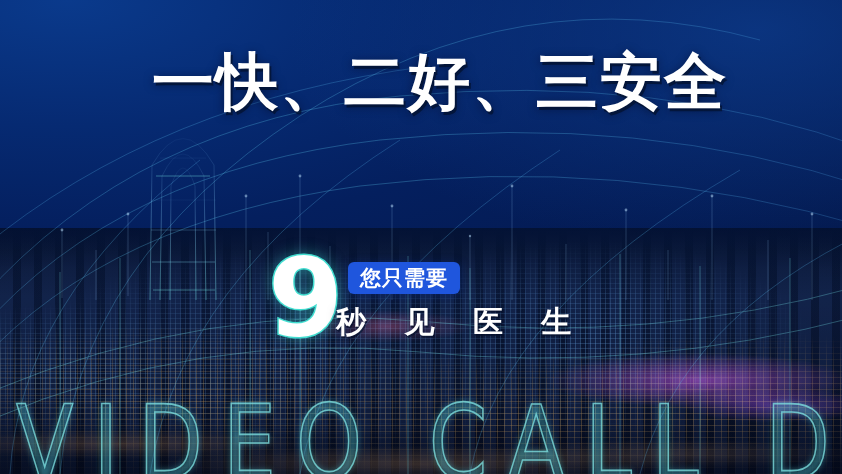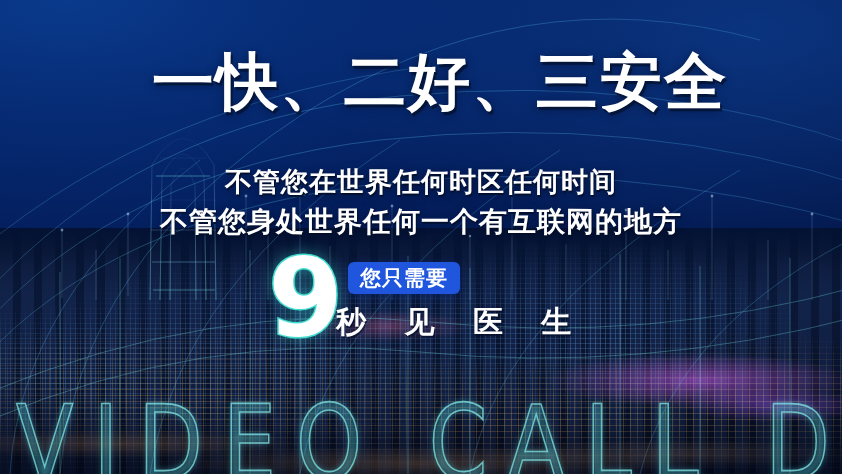--- a/index.html
+++ b/index.html
@@ -280,22 +280,20 @@
       </g>
     </svg>
   </div>
 
   <div class="outline-word">
     <span>VIDEO CALL DOCTOR</span>
   </div>
 
   <div class="headline">一快、二好、三安全</div>
 
-  <div class="sub l1">不管您在世界任何时区任何时间</div>
-  <div class="sub l2">不管您身处世界任何一个有互联网的地方</div>
 
   <div class="callout">
 
     <div class="big9">9</div>
 
     <div class="badge">
       <div class="badge-txt">
         <span>您只需要</span>
       </div>
     </div>

